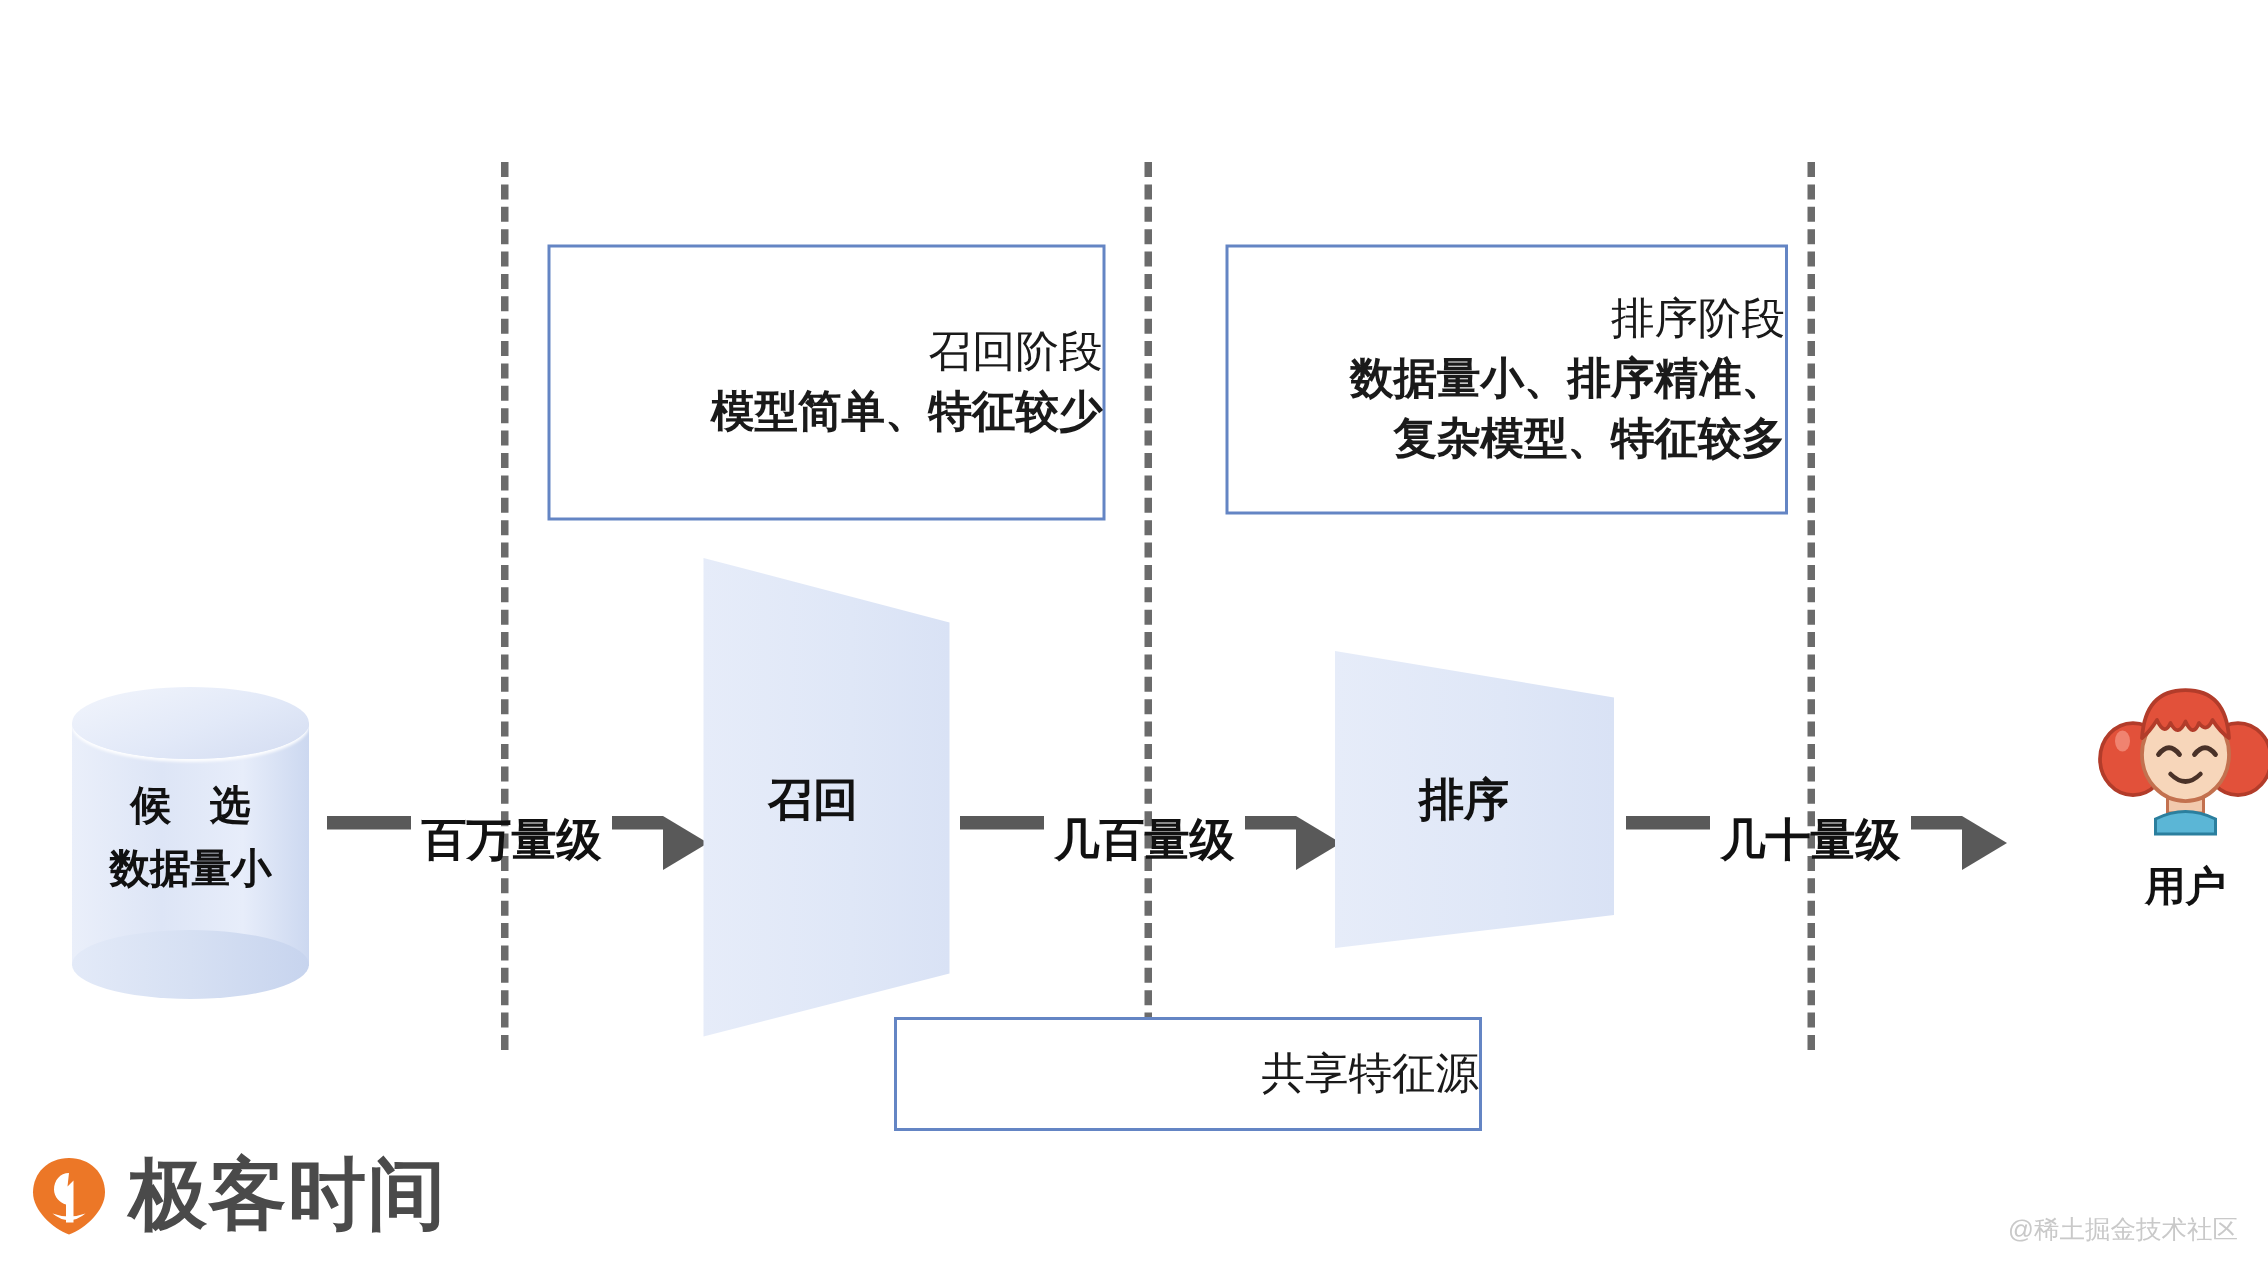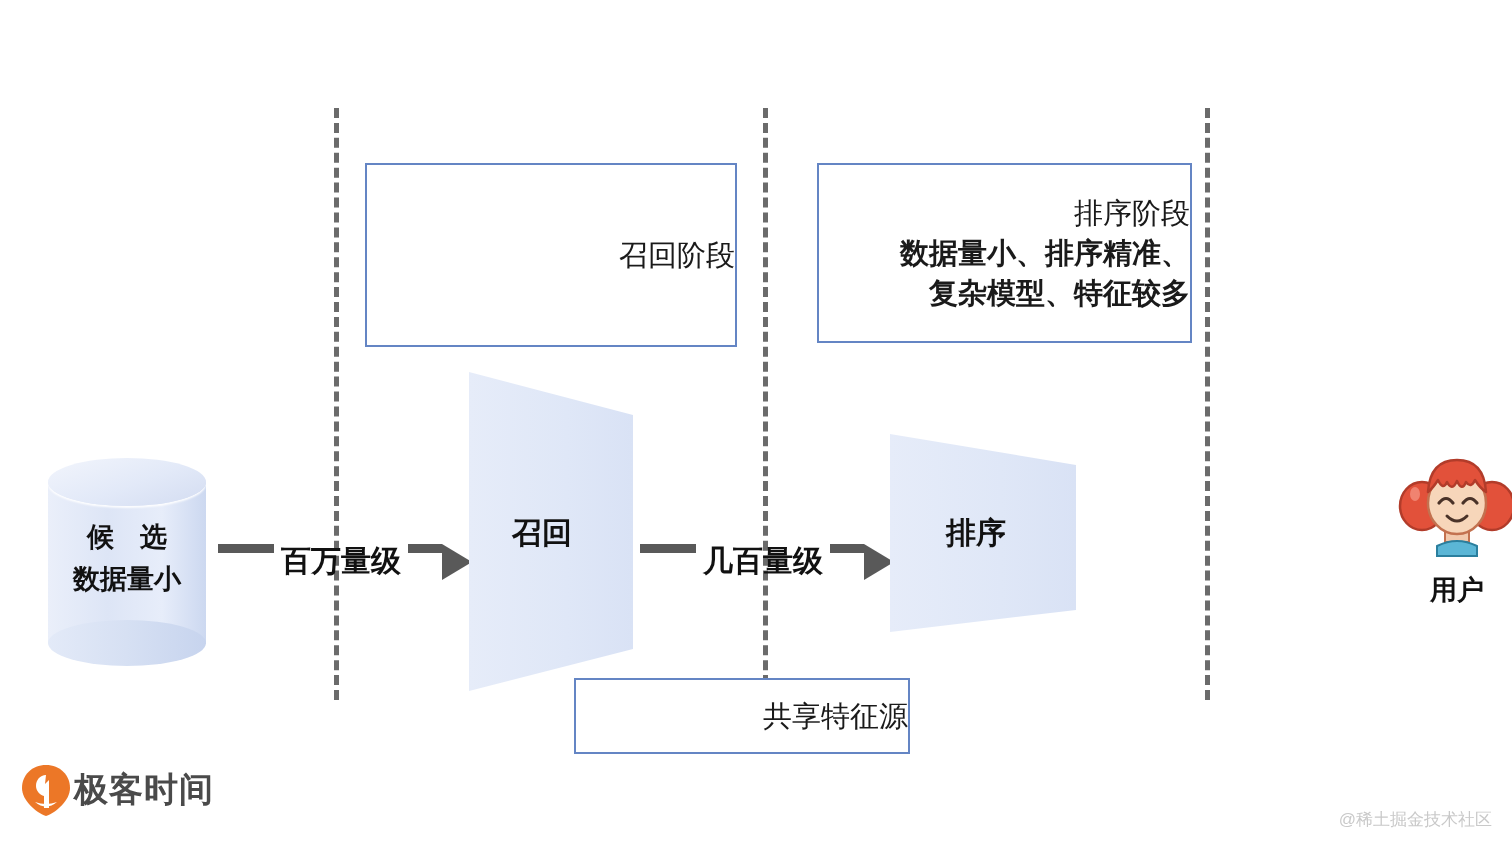--- a/index.html
+++ b/index.html
@@ -169,23 +169,24 @@
   
   .brand {
     position: absolute;
     left: 18px;
     top: 762px;
     display: flex;
     align-items: center;
   }
   .brand-mark { width: 56px; height: 56px; }
   .brand-text {
-    font-size: 34px;
+    font-size: 52px;
     font-weight: bold;
     color: #4a4a4a;
+    margin-left: 12px;
     letter-spacing: 1px;
   }
 
   
   .watermark {
     position: absolute;
     right: 20px;
     bottom: 20px;
     font-size: 17px;
     color: #c9c9c9;
@@ -196,20 +197,21 @@
 <body>
 
 <div id="canvas">
 
   <div class="divider" style="left:334px;"></div>
   <div class="divider" style="left:763px;"></div>
   <div class="divider" style="left:1205px;"></div>
 
   <div class="info-box" style="left:365px; top:163px; width:372px; height:184px;">
     <div class="info-title">召回阶段</div>
+    <div class="info-line">模型简单、特征较少</div>
   </div>
 
   <div class="info-box" style="left:817px; top:163px; width:375px; height:180px;">
     <div class="info-title">排序阶段</div>
     <div class="info-line">数据量小、排序精准、</div>
     <div class="info-line">复杂模型、特征较多</div>
   </div>
 
   <div class="cylinder">
     <div class="cyl-body"></div>
@@ -258,20 +260,26 @@
           <stop offset="0%" stop-color="#e6ecf9"></stop>
           <stop offset="60%" stop-color="#dfe7f7"></stop>
           <stop offset="100%" stop-color="#d9e2f5"></stop>
         </linearGradient>
       </defs>
       <polygon points="4,6 190,37 190,182 4,204" fill="url(#fg2)"></polygon>
     </svg>
   </div>
   <div class="funnel-label" style="left:946px; top:513px;">排序</div>
 
+  <div class="flow" style="left:1084px; top:544px;">
+    <div class="stem"></div>
+    <div class="flabel">几十量级</div>
+    <div class="stem-short"></div>
+    <div class="head"></div>
+  </div>
 
   <div class="user-block">
     <svg class="avatar" width="120" height="112" viewBox="0 0 120 112" xmlns="http://www.w3.org/2000/svg">
 
       <path d="M48 78 h24 v14 h-24 z" fill="#f2c9ad" stroke="#c3714f" stroke-width="2"></path>
       <path d="M40 96 q20 -10 40 0 v10 h-40 z" fill="#5bb6d6" stroke="#2b7f9e" stroke-width="2"></path>
 
       <ellipse cx="25" cy="56" rx="22" ry="24" fill="#e2513a" stroke="#b23c2a" stroke-width="2.5"></ellipse>
       <ellipse cx="95" cy="56" rx="22" ry="24" fill="#e2513a" stroke="#b23c2a" stroke-width="2.5"></ellipse>
 
@@ -283,21 +291,21 @@
       <path d="M42 53 q7 -9 14 0" fill="none" stroke="#4a3228" stroke-width="3.2" stroke-linecap="round"></path>
       <path d="M66 53 q7 -9 14 0" fill="none" stroke="#4a3228" stroke-width="3.2" stroke-linecap="round"></path>
 
       <path d="M50 66 q10 10 20 0" fill="none" stroke="#4a3228" stroke-width="3" stroke-linecap="round"></path>
 
       <ellipse cx="18" cy="44" rx="5" ry="7" fill="#f4907e" opacity="0.8"></ellipse>
     </svg>
     <div class="user-caption">用户</div>
   </div>
 
-  <div class="info-box" style="left:574px; top:678px; width:336px; height:76px;">
+  <div class="info-box" style="left:596px; top:678px; width:392px; height:76px;">
     <div class="info-title">共享特征源</div>
   </div>
 
   <div class="brand">
     <svg class="brand-mark" viewBox="0 0 56 56" xmlns="http://www.w3.org/2000/svg">
       <path d="M28 3 C14 3 4 13 4 26 C4 38 17 50 28 54 C39 50 52 38 52 26 C52 13 42 3 28 3 Z" fill="#ec7727"></path>
       <path d="M28 13 c-6 0 -10 5 -10 11 c0 5 4 9 8 10 l0 12 l5 0 l0 -28 l-4 4" fill="#ffffff"></path>
       <path d="M17 40 q11 9 22 0 q-11 4 -22 0 z" fill="#ffffff"></path>
     </svg>
     <div class="brand-text">极客时间</div>

